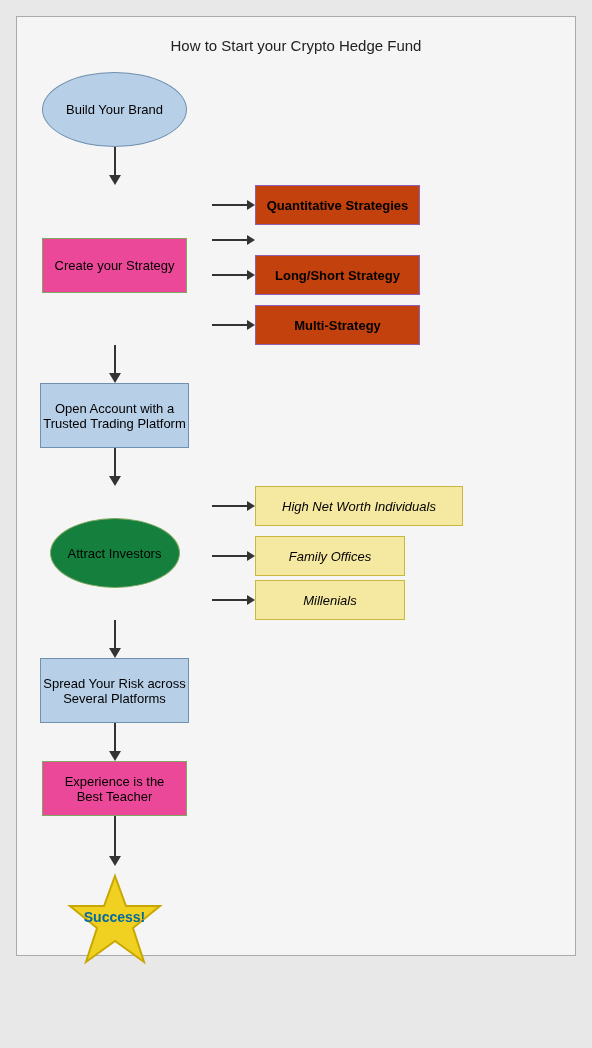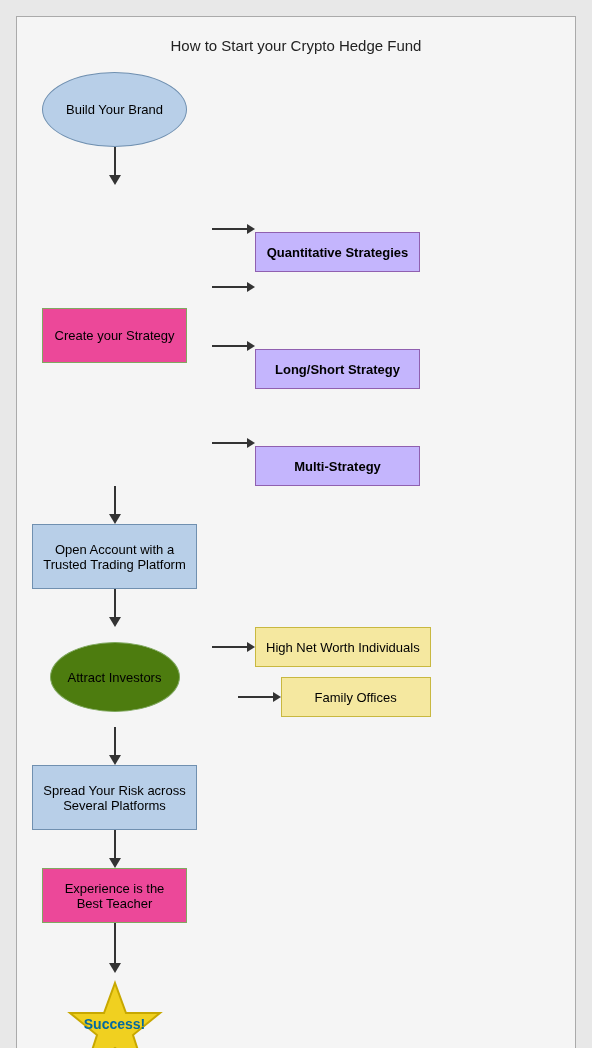--- a/index.html
+++ b/index.html
@@ -62,41 +62,41 @@
       font-size: 13px;
       padding: 10px;
     }
     .ellipse-blue {
       background: #b8cfe8;
       border: 1.5px solid #7090b0;
       width: 145px;
       height: 75px;
     }
     .ellipse-green {
-      background: #4d7c0f;
+      background: #15803d;
       border: 1.5px solid #80a860;
       width: 130px;
       height: 70px;
     }
     .rect-green {
       background: #ec4899;
       border: 1.5px solid #80a860;
       width: 145px;
       min-height: 55px;
       display: flex;
       align-items: center;
       justify-content: center;
       text-align: center;
       font-size: 13px;
       padding: 8px;
     }
     .rect-blue {
       background: #b8cfe8;
       border: 1.5px solid #7090b0;
-      width: 165px;
+      width: 149px;
       min-height: 65px;
       display: flex;
       align-items: center;
       justify-content: center;
       text-align: center;
       font-size: 13px;
       padding: 0;
     }
     
     .arrow-down {
@@ -130,44 +130,44 @@
     }
     .branch-arrow-head {
       width: 0;
       height: 0;
       border-top: 5px solid transparent;
       border-bottom: 5px solid transparent;
       border-left: 8px solid #333;
     }
     
     .box-purple {
-      background: #c4b5fd;
+      background: #c2410c;
       border: 1.5px solid #9060b0;
       min-width: 165px;
       min-height: 40px;
       display: flex;
       align-items: center;
       justify-content: center;
       text-align: center;
       font-size: 13px;
       font-weight: bold;
       padding: 8px 10px;
-      margin-top: 47px;
     }
     .box-yellow {
       background: #f5e8a0;
       border: 1.5px solid #c8b840;
       min-width: 150px;
       min-height: 40px;
       display: flex;
       align-items: center;
       justify-content: center;
       text-align: center;
       font-size: 13px;
-      padding: 8px 10px;
+      padding: 8px 26px;
+      font-style: italic;
     }
     
     .star-container {
       display: flex;
       flex-direction: column;
       align-items: center;
       margin-top: 5px;
     }
   </style>
 </head>
@@ -256,24 +256,29 @@
       <div class="left-col">
         <div class="ellipse ellipse-green">Attract Investors</div>
       </div>
       <div class="right-col">
         <div style="display:flex;flex-direction:column;margin-left:0px;">
           <div class="branch-row" style="margin-bottom:10px;">
             <div class="branch-line-h"></div>
             <div class="branch-arrow-head"></div>
             <div class="box-yellow">High Net Worth Individuals</div>
           </div>
-          <div class="branch-row" style="margin-bottom:10px;justify-content:flex-end;">
+          <div class="branch-row" style="margin-bottom:4px;">
             <div class="branch-line-h"></div>
             <div class="branch-arrow-head"></div>
             <div class="box-yellow">Family Offices</div>
+          </div>
+          <div class="branch-row">
+            <div class="branch-line-h"></div>
+            <div class="branch-arrow-head"></div>
+            <div class="box-yellow">Millenials</div>
           </div>
         </div>
       </div>
     </div>
 
     <div style="display:flex;flex-direction:row;width:100%;">
       <div class="left-col">
         <div class="arrow-down">
           <div class="arrow-line-v"></div>
           <div class="arrow-head-down"></div>

